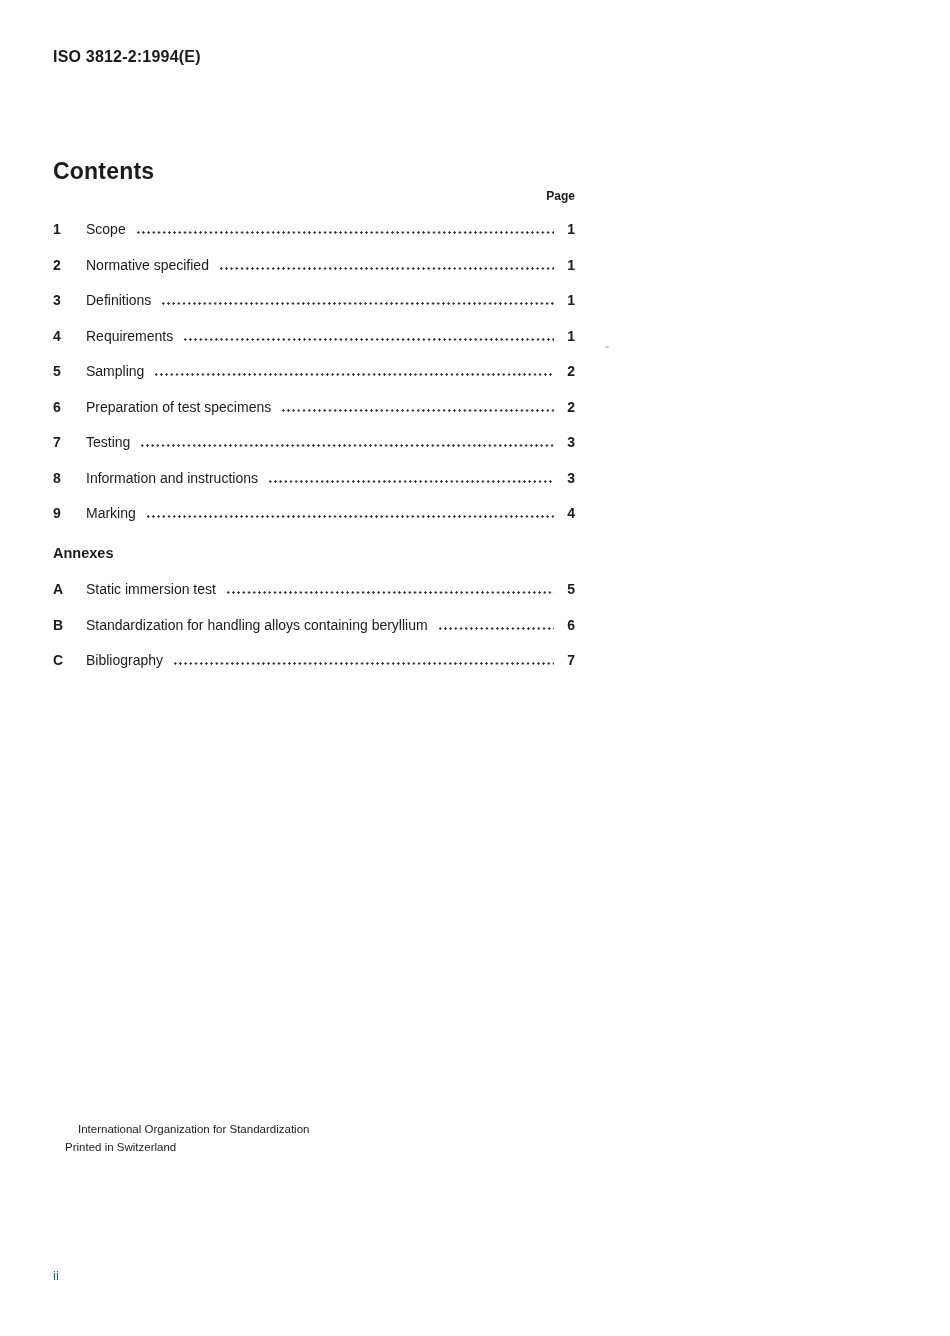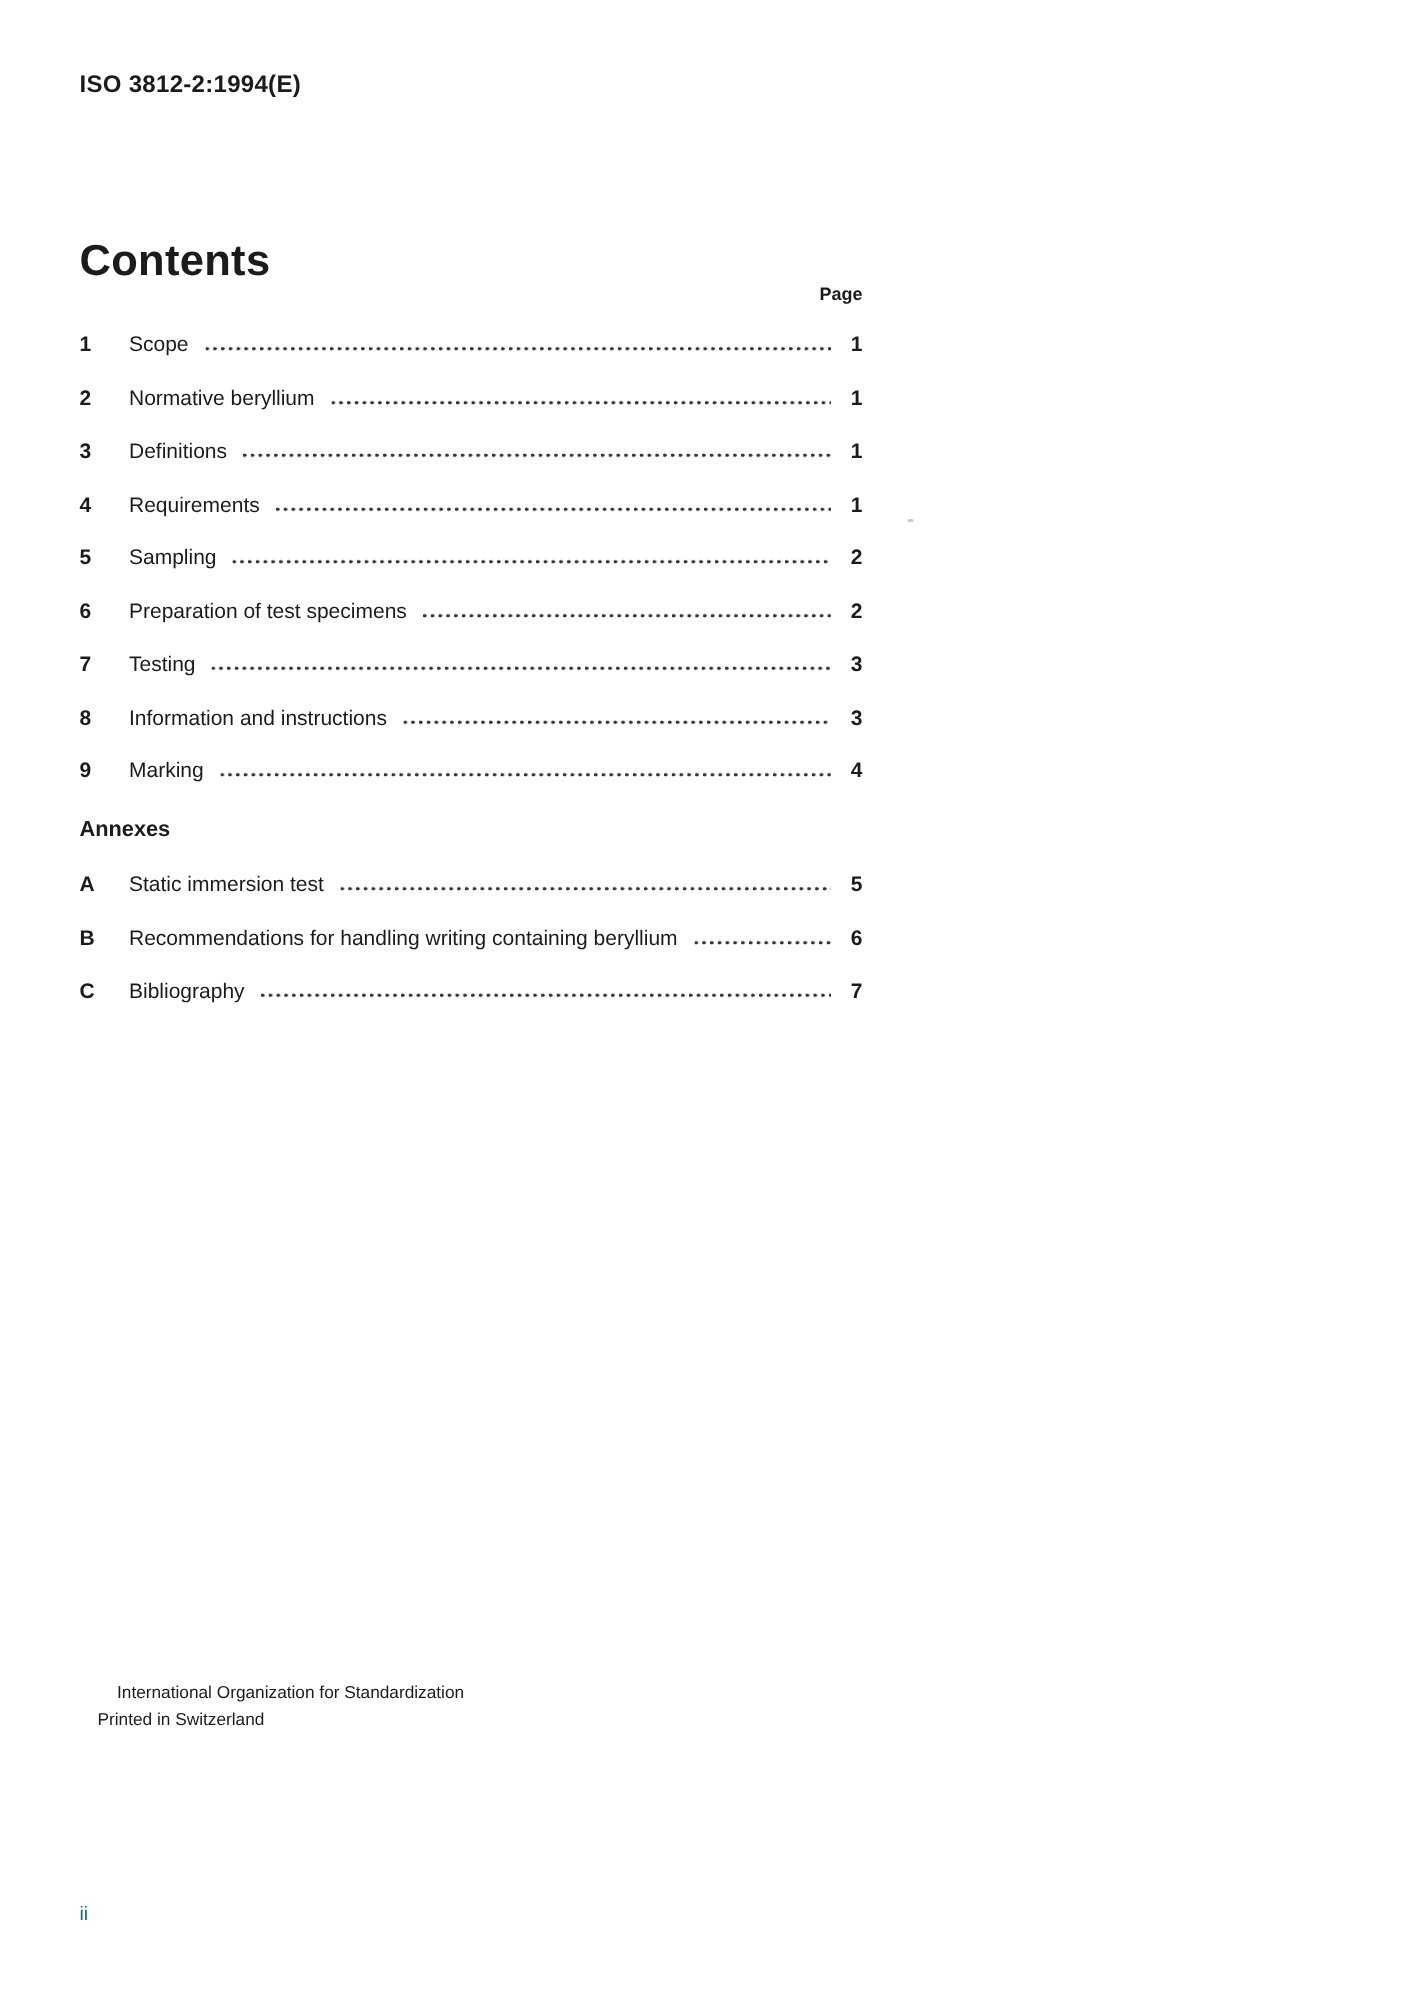--- a/index.html
+++ b/index.html
@@ -10,21 +10,21 @@
     color:#1b1b1b;
     position:relative;
     overflow:hidden;
   }
   .doc-header{
     position:absolute;left:53px;top:48px;
     font-size:16px;font-weight:bold;letter-spacing:.2px;
   }
   .contents-title{
     position:absolute;left:53px;top:158px;
-    font-size:29px;font-weight:bold;letter-spacing:.2px;
+    font-size:23px;font-weight:bold;letter-spacing:.2px;
   }
   .page-label{
     position:absolute;left:53px;top:189px;width:522px;
     text-align:right;font-size:12px;font-weight:bold;
   }
   .toc{
     position:absolute;left:53px;top:221px;width:522px;
   }
   .toc-row{
     display:flex;align-items:baseline;
@@ -82,21 +82,21 @@
 
 <div class="toc">
   <div class="toc-row">
     <span class="num">1</span>
     <span class="title">Scope</span>
     <span class="leader"></span>
     <span class="pg">1</span>
   </div>
   <div class="toc-row">
     <span class="num">2</span>
-    <span class="title">Normative beryllium</span>
+    <span class="title">Normative specified</span>
     <span class="leader"></span>
     <span class="pg">1</span>
   </div>
   <div class="toc-row">
     <span class="num">3</span>
     <span class="title">Definitions</span>
     <span class="leader"></span>
     <span class="pg">1</span>
   </div>
   <div class="toc-row">
@@ -141,21 +141,21 @@
 
 <div class="annexes">
   <div class="toc-row">
     <span class="num">A</span>
     <span class="title">Static immersion test</span>
     <span class="leader"></span>
     <span class="pg">5</span>
   </div>
   <div class="toc-row">
     <span class="num">B</span>
-    <span class="title">Recommendations for handling writing containing beryllium</span>
+    <span class="title">Standardization for handling alloys containing beryllium</span>
     <span class="leader"></span>
     <span class="pg">6</span>
   </div>
   <div class="toc-row">
     <span class="num">C</span>
     <span class="title">Bibliography</span>
     <span class="leader"></span>
     <span class="pg">7</span>
   </div>
 </div>

